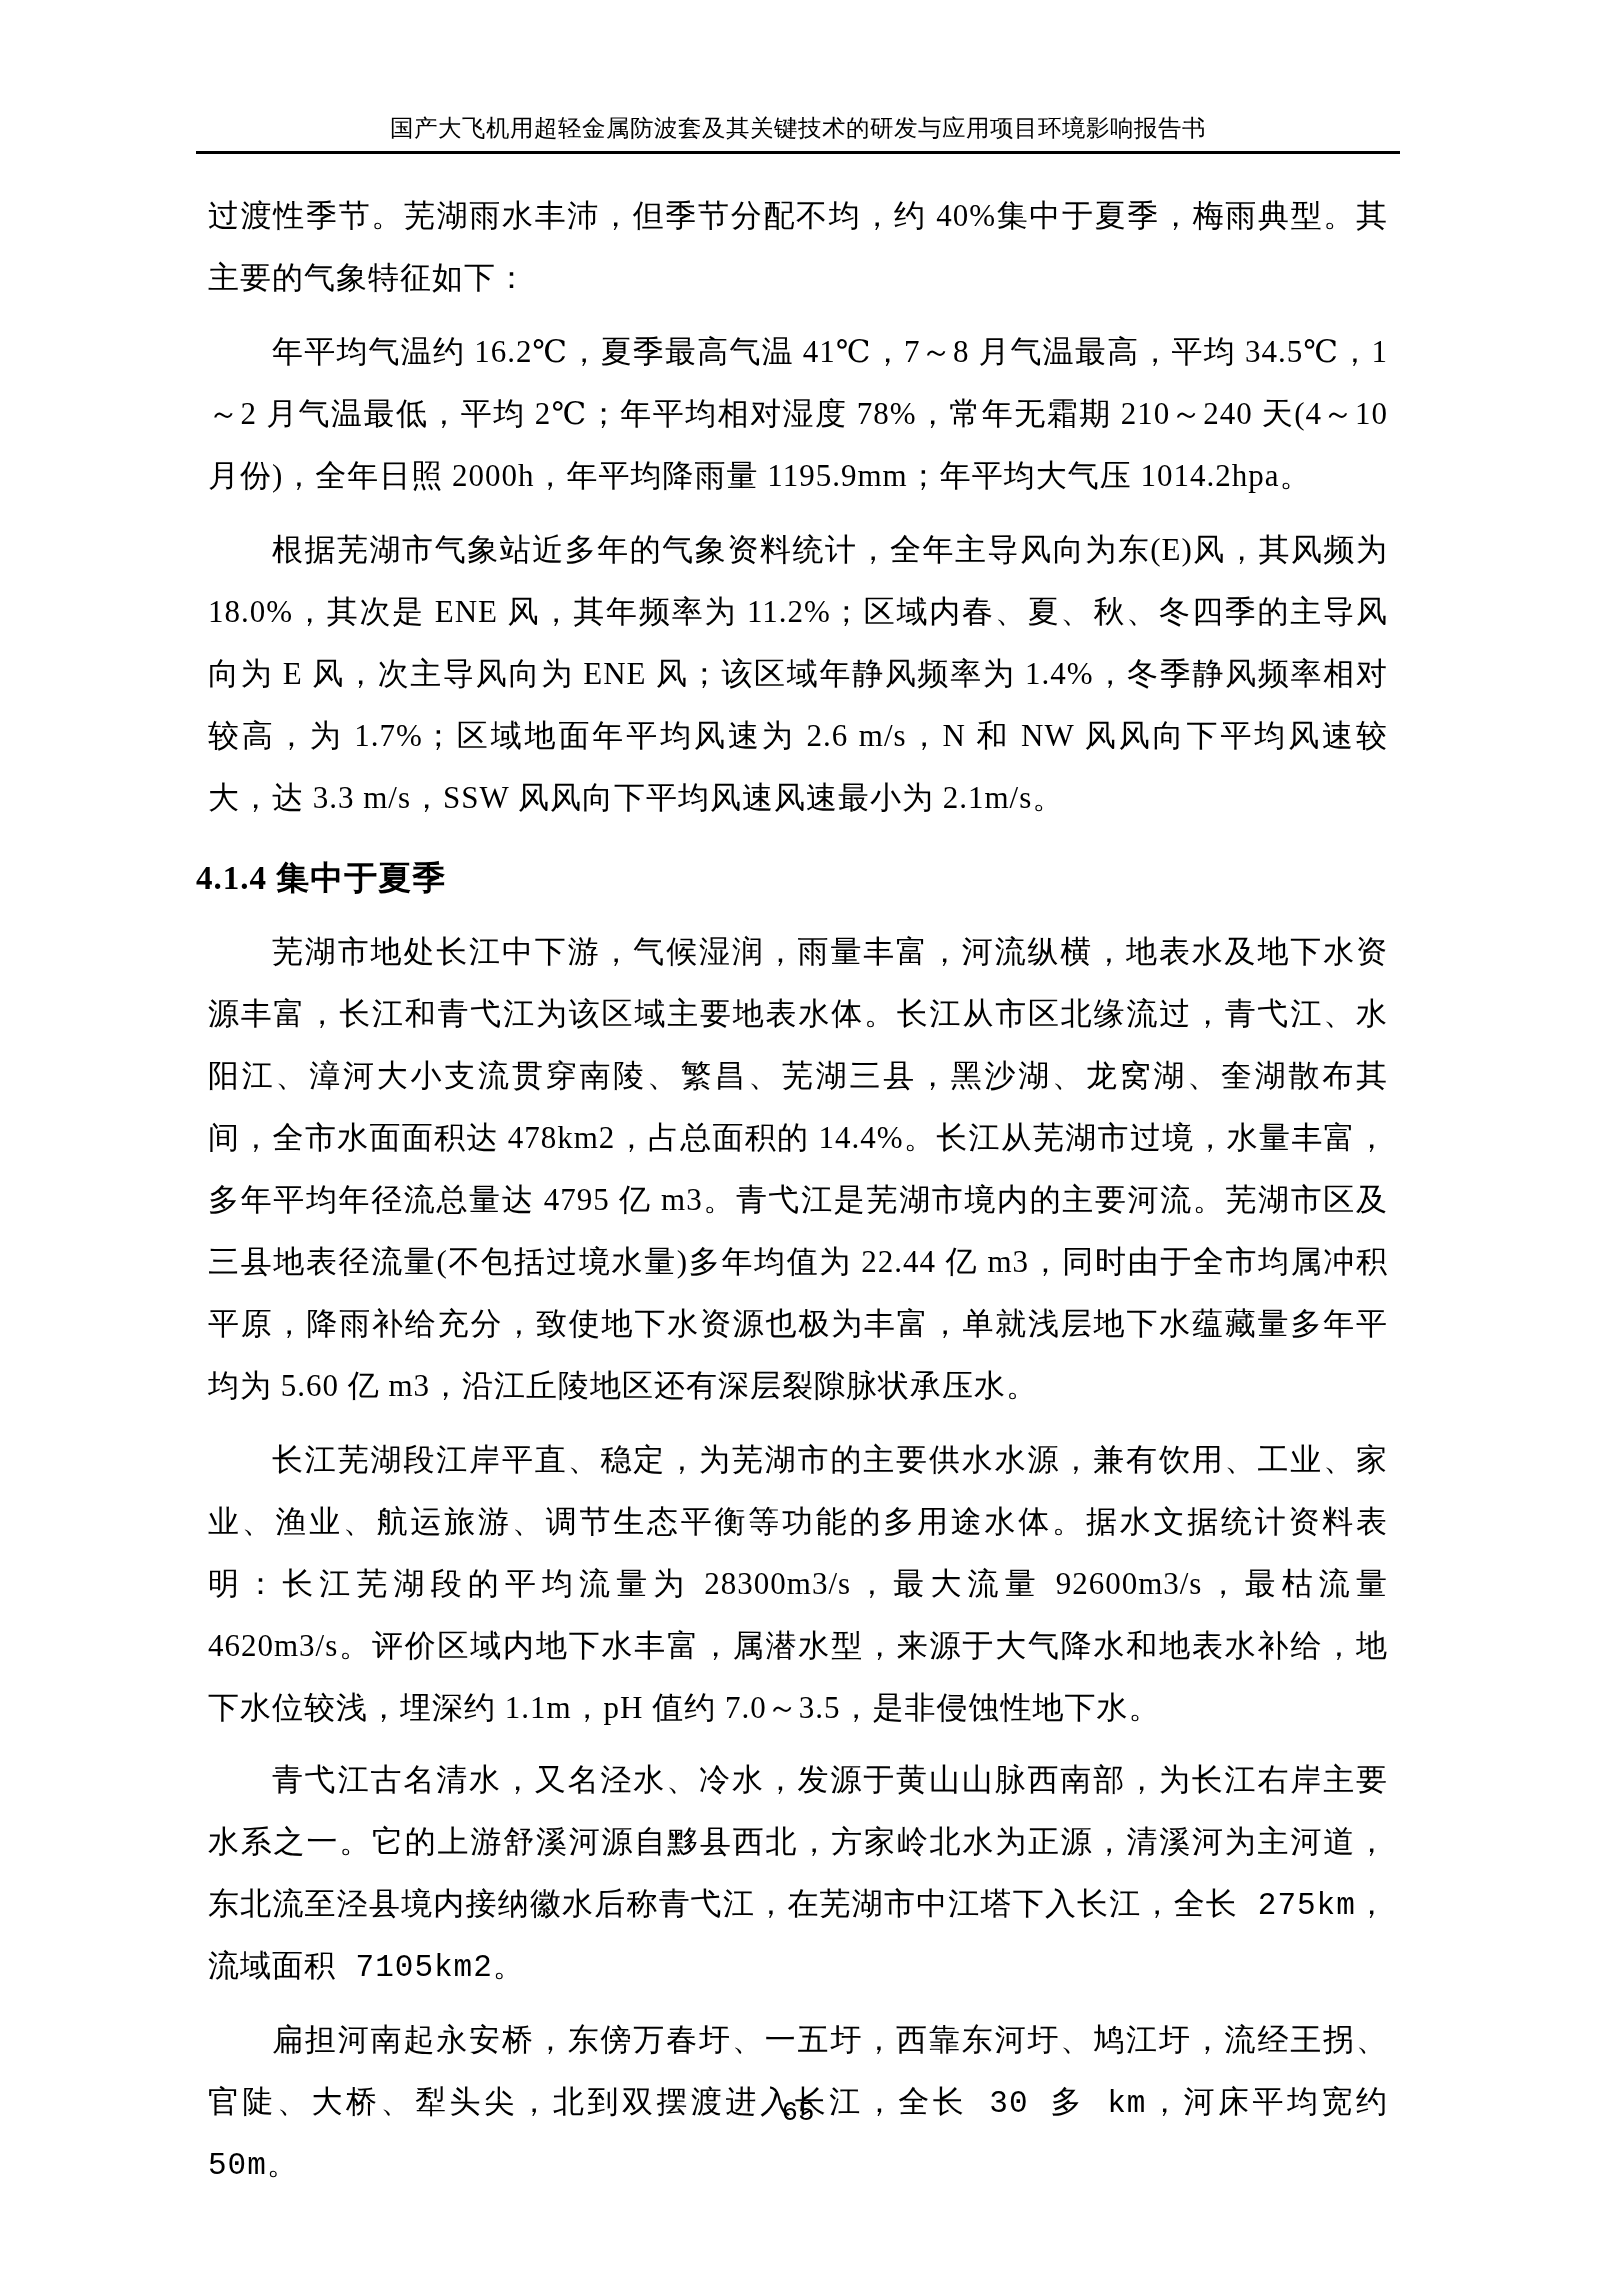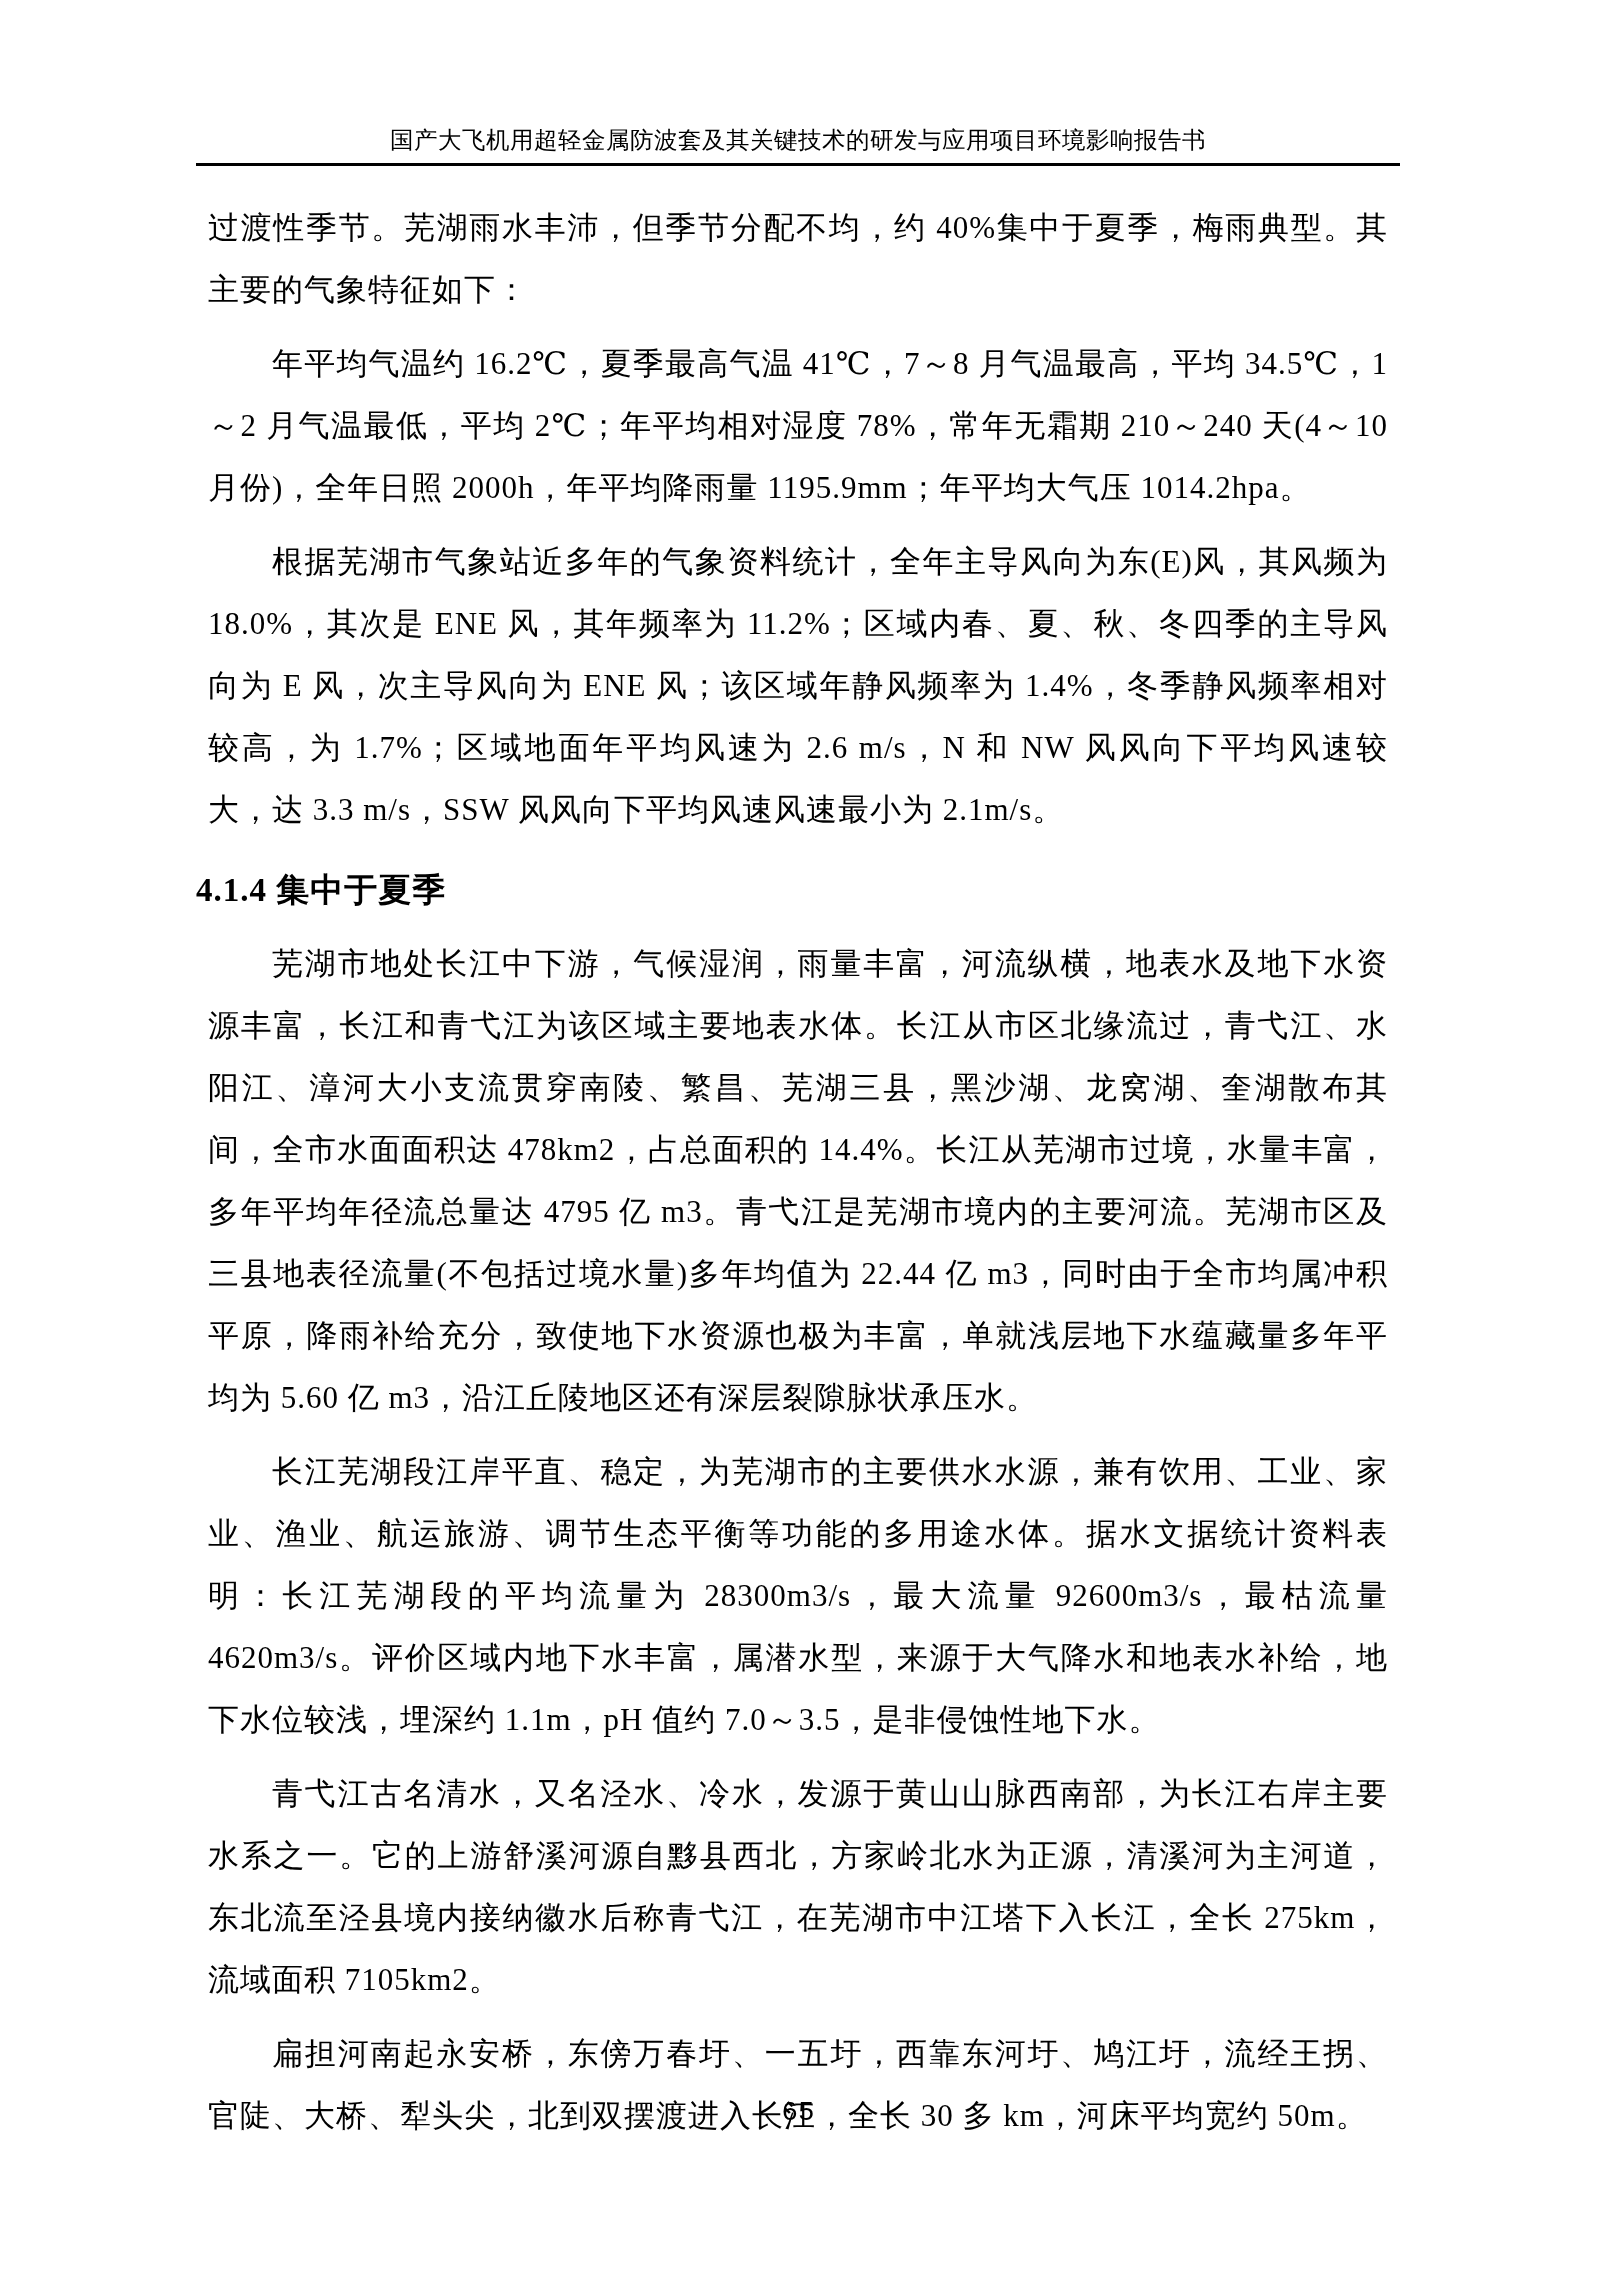--- a/index.html
+++ b/index.html
@@ -4,21 +4,21 @@
 <style>
   html, body { margin: 0; padding: 0; background: #ffffff; }
   .page {
     position: relative;
     width: 1596px;
     height: 2293px;
     background: #ffffff;
     color: #000000;
     font-family: "Liberation Serif", "DejaVu Serif", serif;
     box-sizing: border-box;
-    padding: 12px 196px;
+    padding: 0 196px;
     overflow: hidden;
   }
   .doc-header { padding-top: 114px; }
   .doc-header-title {
     text-align: center;
     font-size: 23.5px;
     line-height: 29px;
     letter-spacing: 0.5px;
     white-space: nowrap;
   }
@@ -31,21 +31,21 @@
   p.body {
     margin: 12px;
     font-size: 31px;
     line-height: 62px;
     letter-spacing: 1px;
     text-align: justify;
     text-justify: inter-ideograph;
     text-align-last: left;
   }
   p.indent { text-indent: 64px; }
-  .sp-before { margin-top: 19.6px; }
+  .sp-before { margin-top: 19.6px; font-family: Liberation Mono, monospace; }
   h2.section {
     margin: 18.6px 0 0 0;
     font-size: 33px;
     line-height: 62px;
     font-weight: 700;
     letter-spacing: 1px;
   }
   .footer {
     position: absolute;
     left: 196px;

